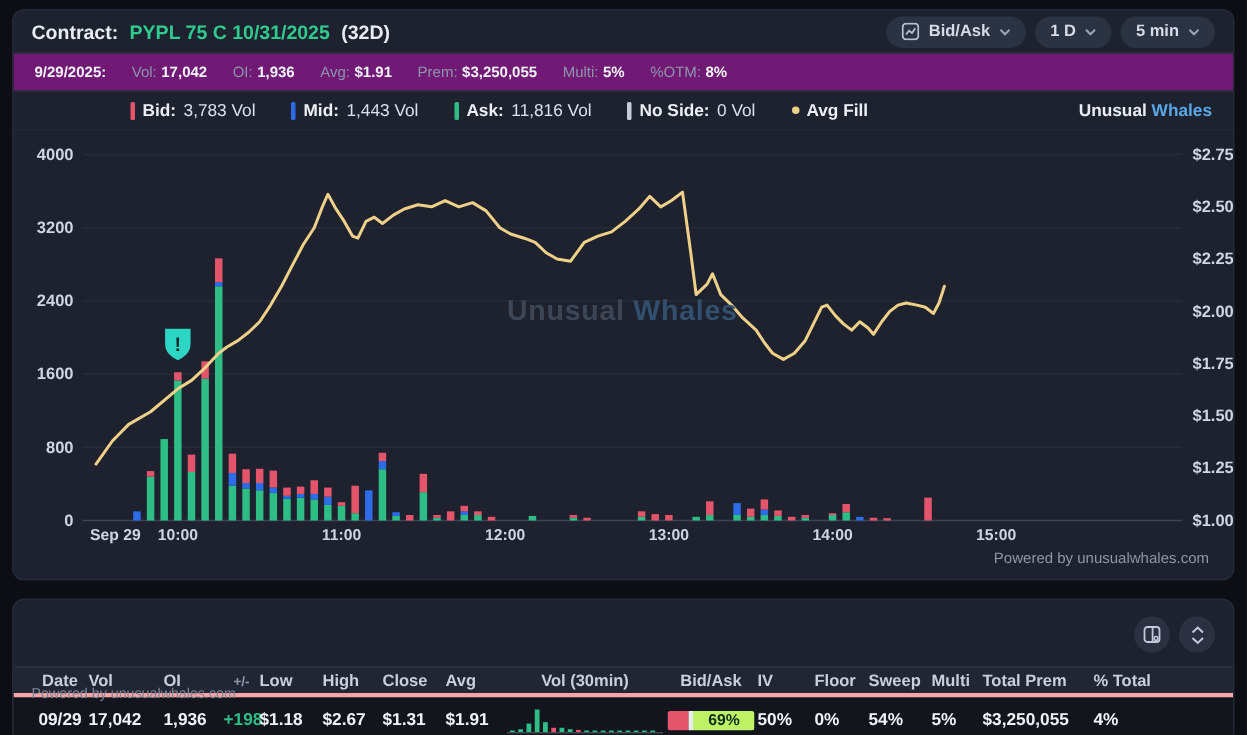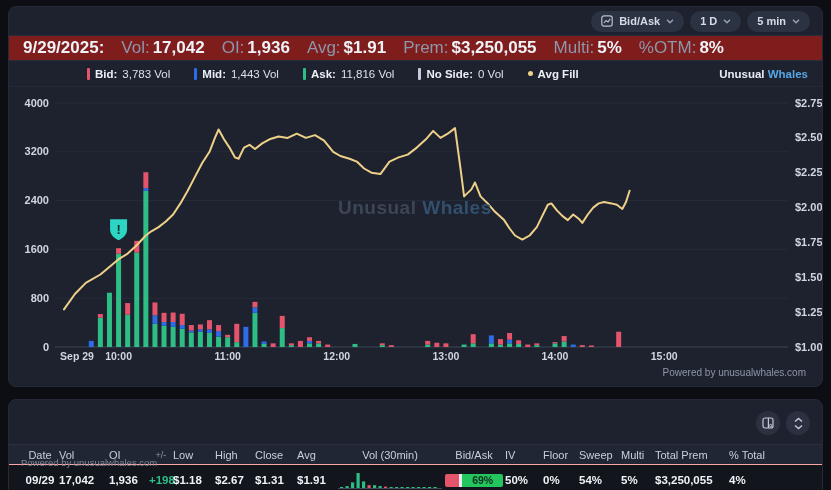--- a/index.html
+++ b/index.html
@@ -11,22 +11,22 @@
   
   .contract-header { display:flex; align-items:center; height:28px; padding:0 12px; }
   .title { font-size:13px; font-weight:bold; color:#e9ecf3; white-space:nowrap; }
   .title .green { color:#2fcb8e; margin:0 4px; }
   .spacer { flex:1; }
   .pills { display:flex; gap:6px; }
   .pill { background:#2b3242; border-radius:13px; height:21px; padding:0 10px; display:flex;
     align-items:center; gap:6px; font-size:11px; font-weight:bold; color:#d6dbe7; cursor:pointer; }
   .pill svg { display:block; }
 
-  .stats-row { background:#7f1d1d; height:26px; display:flex; align-items:center; padding:0 14px;
-    gap:17px; font-size:17px; border-top:1px solid #272d3b; border-bottom:1px solid #272d3b; }
+  .stats-row { background:#701a75; height:26px; display:flex; align-items:center; padding:0 14px;
+    gap:17px; font-size:10px; border-top:1px solid #272d3b; border-bottom:1px solid #272d3b; }
   .stat b { color:#eff2f7; }
   .stat .sl { color:#8d96aa; margin-right:3px; }
   .stats-date { font-weight:bold; color:#eff2f7; }
 
   .legend-row { height:26px; display:flex; align-items:center; padding:0 14px 0 78px; gap:24px;
     font-size:11.5px; border-bottom:1px solid #232938; }
   .li { display:flex; align-items:center; gap:5px; color:#dbe0ea; }
   .li b { color:#eceff5; }
   .tick { width:3px; height:12px; border-radius:1px; display:inline-block; }
   .tick.dot { width:5px; height:5px; border-radius:50%; }
@@ -43,21 +43,21 @@
   
   .bottom-panel { margin-top:12px; position:relative; }
   .bp-header { display:flex; align-items:center; padding:11px 12px 9px; }
   .circle-btn { width:24px; height:24px; border-radius:50%; background:#2b3140; display:flex;
     align-items:center; justify-content:center; margin-left:6px; cursor:pointer; }
   .bp-buttons { margin-left:auto; display:flex; }
 
   .tgrid { display:grid; padding:0 12px;
     grid-template-columns:38px 50px 40px 24px 42px 40px 42px 40px 106px 62px 38px 36px 42px 34px 74px 44px; }
   .table-header { background:#202634; height:21px; align-items:center; font-size:11px;
-    font-weight:normal; color:#c9cfdb; border-top:1px solid #2a303e; border-bottom:1px solid #fca5a5; }
+    font-weight:bold; color:#c9cfdb; border-top:1px solid #2a303e; border-bottom:3px solid #fca5a5; }
   .table-row { height:30px; align-items:center; font-size:11.5px; font-weight:bold;
     color:#eff2f7; background:#12151c; }
   .cell { text-align:left; padding-right:6px; white-space:nowrap; }
   .cell.c { text-align:center; padding-right:0; }
   .pm { font-size:9px; color:#8d96aa; }
   .oi-chg { color:#2fbd85; }
   .powered-overlay { position:absolute; left:12px; top:57px; font-size:9.5px; color:#7e8798; z-index:2; }
 
   .ratio-bar { width:58px; height:13px; border-radius:2px; overflow:hidden; display:flex; margin:0 auto; }
   .ratio-bar .seg { height:100%; }
@@ -66,20 +66,25 @@
   .spark { display:block; margin:0 auto; }
 </style>
 </head>
 <body>
 
 <div class="app">
 
   <div class="panel">
 
     <div class="contract-header">
+      <div class="title">
+        <span>Contract:</span>
+        <span class="green">PYPL 75 C 10/31/2025</span>
+        <span>(32D)</span>
+      </div>
       <div class="spacer"></div>
       <div class="pills">
         <div class="pill">
           <svg width="12" height="12" viewBox="0 0 12 12">
             <rect x="0.8" y="0.8" width="10.4" height="10.4" rx="2.2" fill="none" stroke="#b9c1d1" stroke-width="1.2"></rect>
             <polyline points="3,8 5,5.5 7,7 9.2,3.8" fill="none" stroke="#b9c1d1" stroke-width="1.2"></polyline>
           </svg>
           <span>Bid/Ask</span>
           <svg width="8" height="5" viewBox="0 0 8 5">
             <path d="M1,0.8 L4,3.8 L7,0.8" fill="none" stroke="#9aa3b5" stroke-width="1.4"></path>
@@ -338,21 +343,21 @@
             <rect x="79" width="3.2" y="16" height="1" fill="#2ebd85"></rect>
             <rect x="84.5" width="3.2" y="16" height="1" fill="#2ebd85"></rect>
             <rect x="90" width="3.2" y="16" height="1" fill="#2ebd85"></rect>
             <rect x="95.5" width="3.2" y="16" height="1" fill="#2ebd85"></rect>
           </svg>
       </div>
       <div class="cell c">
         <div class="ratio-bar" id="ratio-bar">
             <div class="seg" style="width: 24%; background: rgb(228, 85, 108);"></div>
             <div class="seg" style="width: 6%; background: rgb(232, 235, 240);"></div>
-            <div class="seg ratio-label" style="width: 70%; background: #22c55e;">69%</div>
+            <div class="seg ratio-label" style="width: 70%; background: #bef264;">69%</div>
           </div>
       </div>
       <div class="cell">50%</div>
       <div class="cell">0%</div>
       <div class="cell">54%</div>
       <div class="cell">5%</div>
       <div class="cell">$3,250,055</div>
       <div class="cell">4%</div>
     </div>
   </div>

